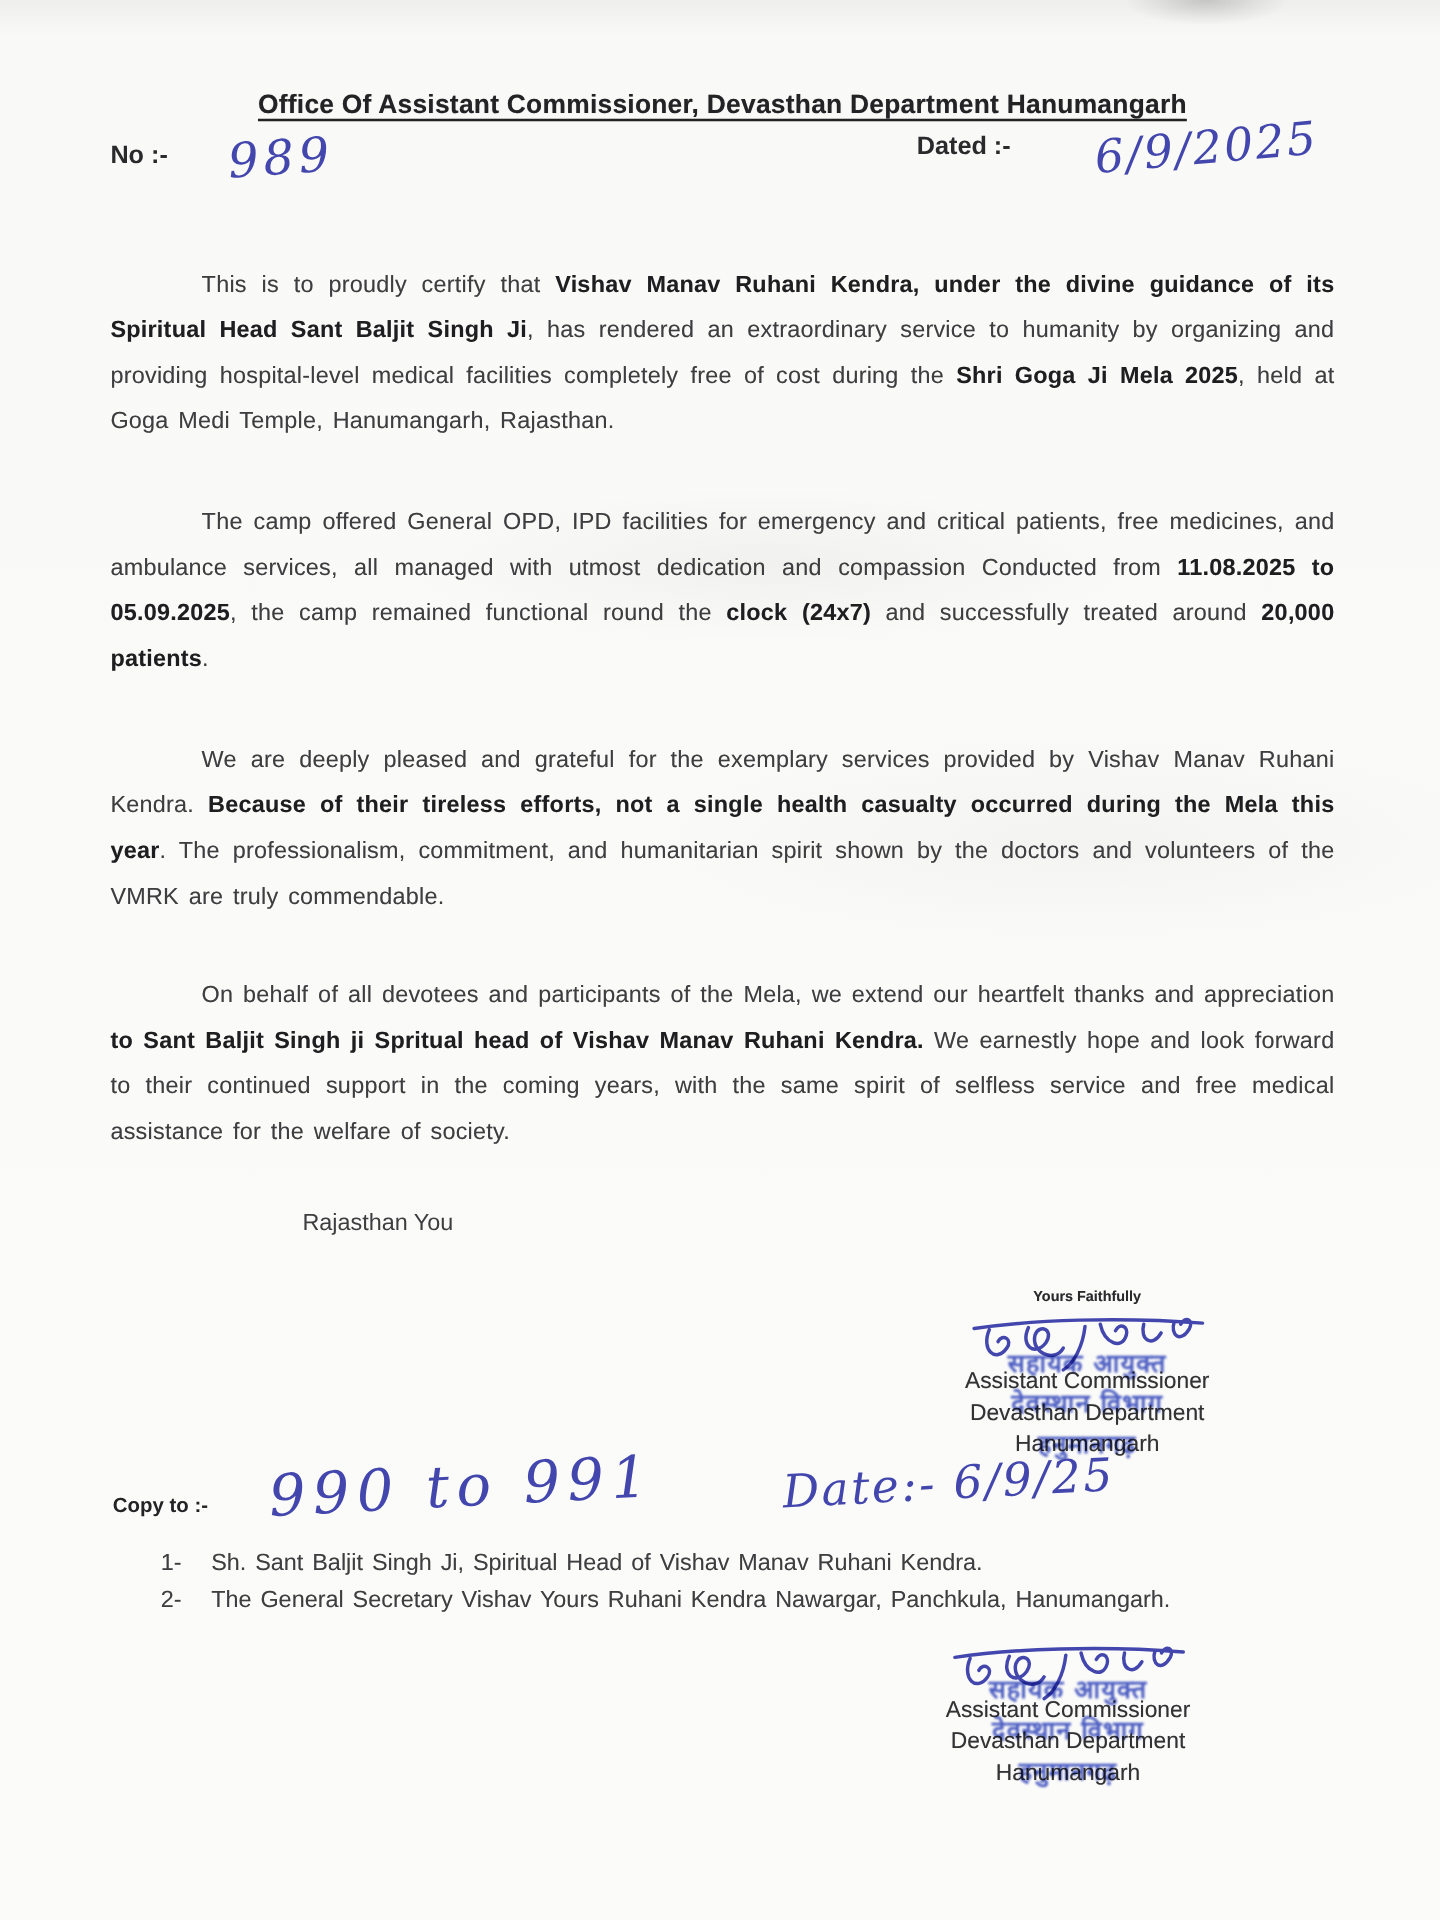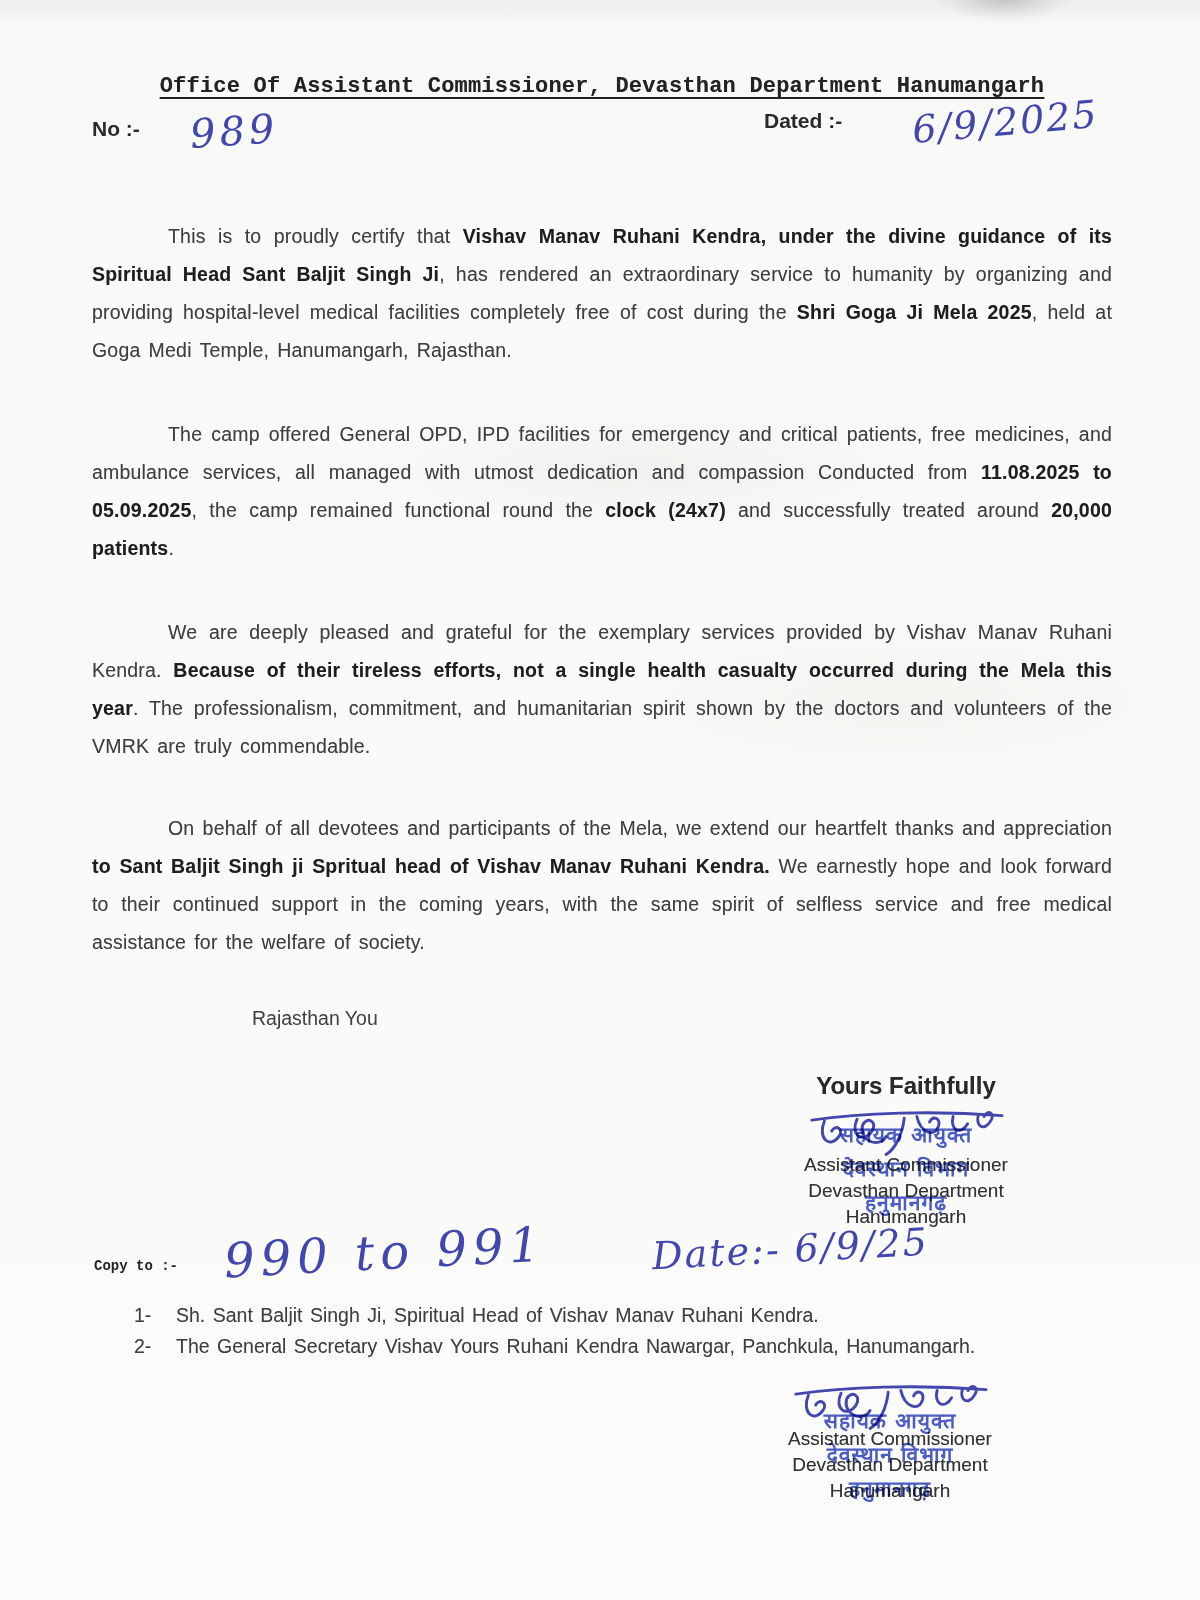--- a/index.html
+++ b/index.html
@@ -15,21 +15,21 @@
   }
   .scan-smudge {
     position:absolute; top:0; left:940px; width:130px; height:20px;
     background:radial-gradient(ellipse at 50% 0%, rgba(120,120,120,.35), rgba(160,160,160,.15) 50%, transparent 75%);
   }
   .content { position:absolute; left:92px; top:74px; width:1020px; }
 
   .office-title {
     margin:0; text-align:center; font-size:22px; font-weight:bold; color:#232326;
     text-decoration:underline; text-underline-offset:5px; text-decoration-thickness:2px;
-    letter-spacing:.2px; text-shadow:0 0 .6px rgba(40,40,40,.4);font-family:Liberation Mono, monospace;
+    letter-spacing:.2px; text-shadow:0 0 .6px rgba(40,40,40,.4);
   }
   .meta-row { position:relative; height:74px; margin-top:6px; font-size:21px; font-weight:bold; color:#2a2a2d; }
   .meta-no    { position:absolute; left:0;   top:12px; }
   .meta-dated { position:absolute; left:672px; top:4px; }
 
   .hand {
     font-family:"DejaVu Serif", serif; font-style:italic; font-weight:normal;
     color:#4347ad; line-height:1; display:inline-block;
   }
   .hand-no    { position:absolute; left:98px;  top:6px;  font-size:40px; transform:rotate(-4deg); letter-spacing:4px; }
@@ -47,35 +47,35 @@
     text-shadow:0 0 .5px rgba(70,70,70,.35);
   }
   p.body-par b { color:#1e1e21; }
   p.p2 { margin-top:46px; }
   p.p3 { margin-top:46px; }
   p.p4 { margin-top:44px; }
 
   .thanking { margin:46px 0 0 160px; font-size:19.5px; color:#3e3e41; }
 
   .sig-block { position:relative; width:340px; margin:42px 36px 0 auto; text-align:center; }
-  .sig-block .salutation { font-size:24px; font-weight:bold; color:#2a2a2d; text-shadow:0 0 .5px rgba(40,40,40,.4); }
+  .sig-block .salutation { font-size:12px; font-weight:bold; color:#2a2a2d; text-shadow:0 0 .5px rgba(40,40,40,.4); }
   .sig-scribble { display:block; margin:2px auto -8px auto; }
   .typed-lines { position:relative; font-size:19px; font-weight:normal; line-height:26px; color:#323235; text-shadow:0 0 .6px rgba(50,50,50,.4); }
   .stamp {
     position:absolute; left:0; width:100%; text-align:center; pointer-events:none;
     font-family:"DejaVu Sans", sans-serif; font-weight:bold; color:#3d50c3;
     filter:blur(.7px); opacity:.92; mix-blend-mode:multiply;
   }
   .stamp div { font-size:21px; line-height:34px; letter-spacing:1px; }
   .sig-top .stamp { top:46px; }
   .sig-bottom { margin-top:14px; margin-right:52px; }
   .sig-bottom .stamp { top:28px; }
 
   .copy-row { position:relative; height:64px; margin-top:4px; }
-  .copy-label { position:absolute; left:2px; top:24px; font-size:14px; font-weight:bold; color:#232326;font-family:Liberation Mono, monospace; }
+  .copy-label { position:absolute; left:2px; top:24px; font-size:17px; font-weight:bold; color:#232326; }
   .hand-dispatch { position:absolute; left:132px; top:-6px; font-size:48px; transform:rotate(-3deg); letter-spacing:6px; }
   .hand-datenote { position:absolute; left:560px; top:-4px; font-size:38px; transform:rotate(-3deg); letter-spacing:2px; }
 
   .copy-list { margin:2px 0 0 42px; }
   .copy-item { display:flex; font-size:19.5px; line-height:31px; color:#3e3e41; text-shadow:0 0 .5px rgba(70,70,70,.3); }
   .copy-item .marker { width:42px; flex:0 0 42px; }
   .copy-item .item-text { flex:1; text-align:justify; word-spacing:2px; }
 </style>
 </head>
 <body>

